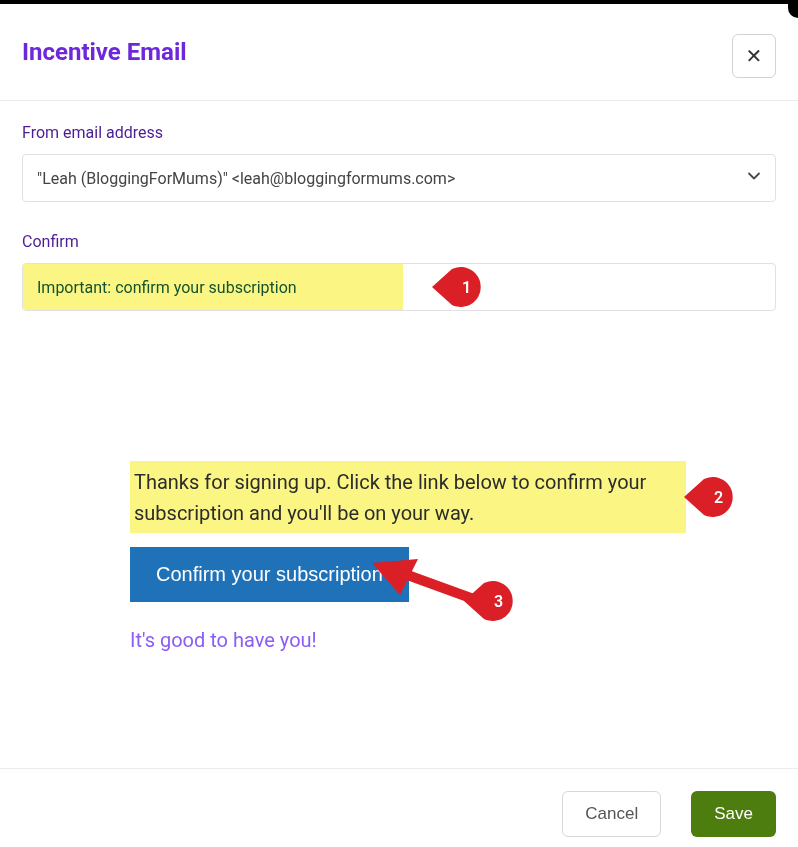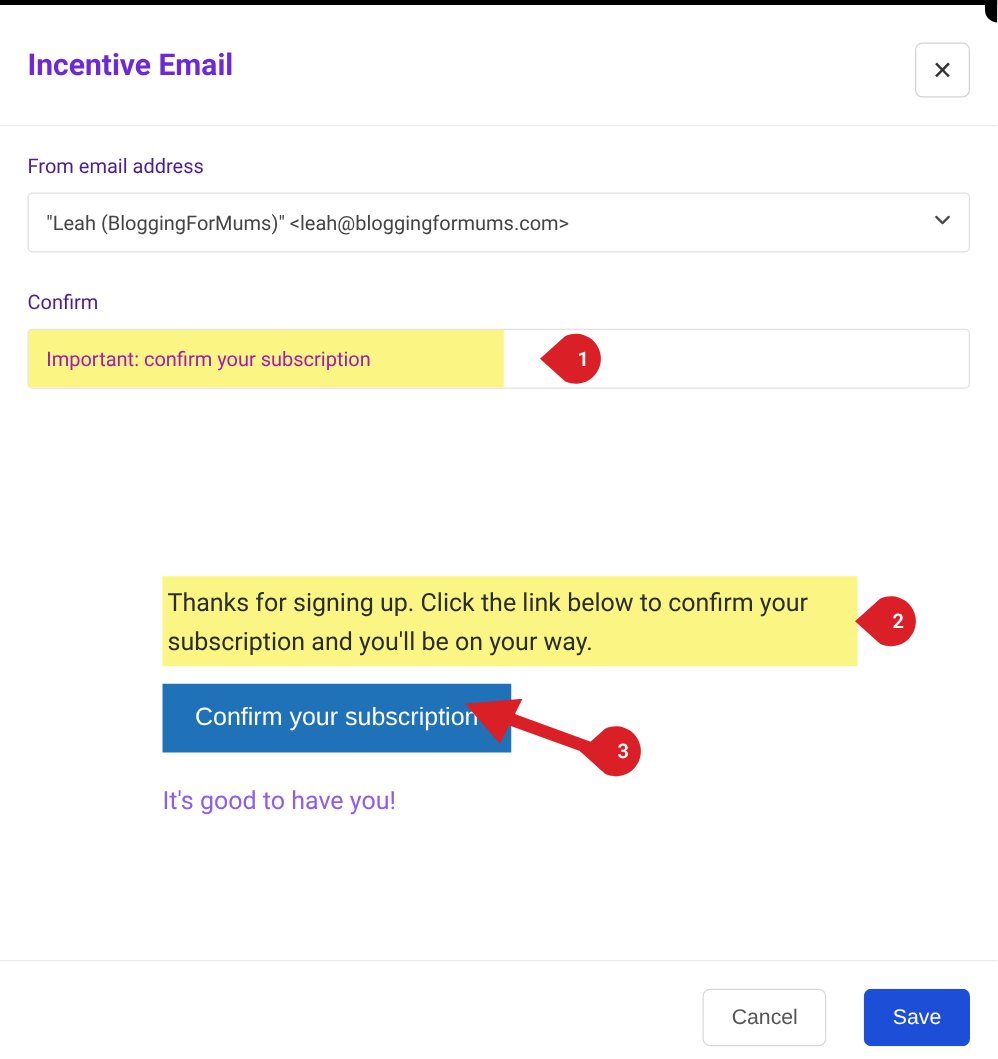--- a/index.html
+++ b/index.html
@@ -106,21 +106,21 @@
   }
   .text-input .hl{
     background:#fbf683;
     height:100%;
     display:flex;
     align-items:center;
     padding:15px 14px;
     min-width:380px;
     box-sizing:border-box;
     font-size:16px;
-    color:#a21caf;
+    color:#14532d;
   }
 
   
   .email-preview{
     padding: 110px 0 0 108px;
     position:relative;
   }
   .msg-highlight{
     background:#fbf683;
     display:inline-block;
@@ -186,21 +186,21 @@
     border:1px solid transparent;
     display:flex;
     align-items:center;
   }
   .btn-secondary{
     background:#fff;
     border-color:#d8d8d8;
     color:#555;
   }
   .btn-primary{
-    background:#1d4ed8;
+    background:#4d7c0f;
     color:#fff;
   }
 </style>
 </head>
 <body>
 
 <div class="modal">
 
   <div class="modal-header">
     <h1 class="modal-title">Incentive Email</h1>

